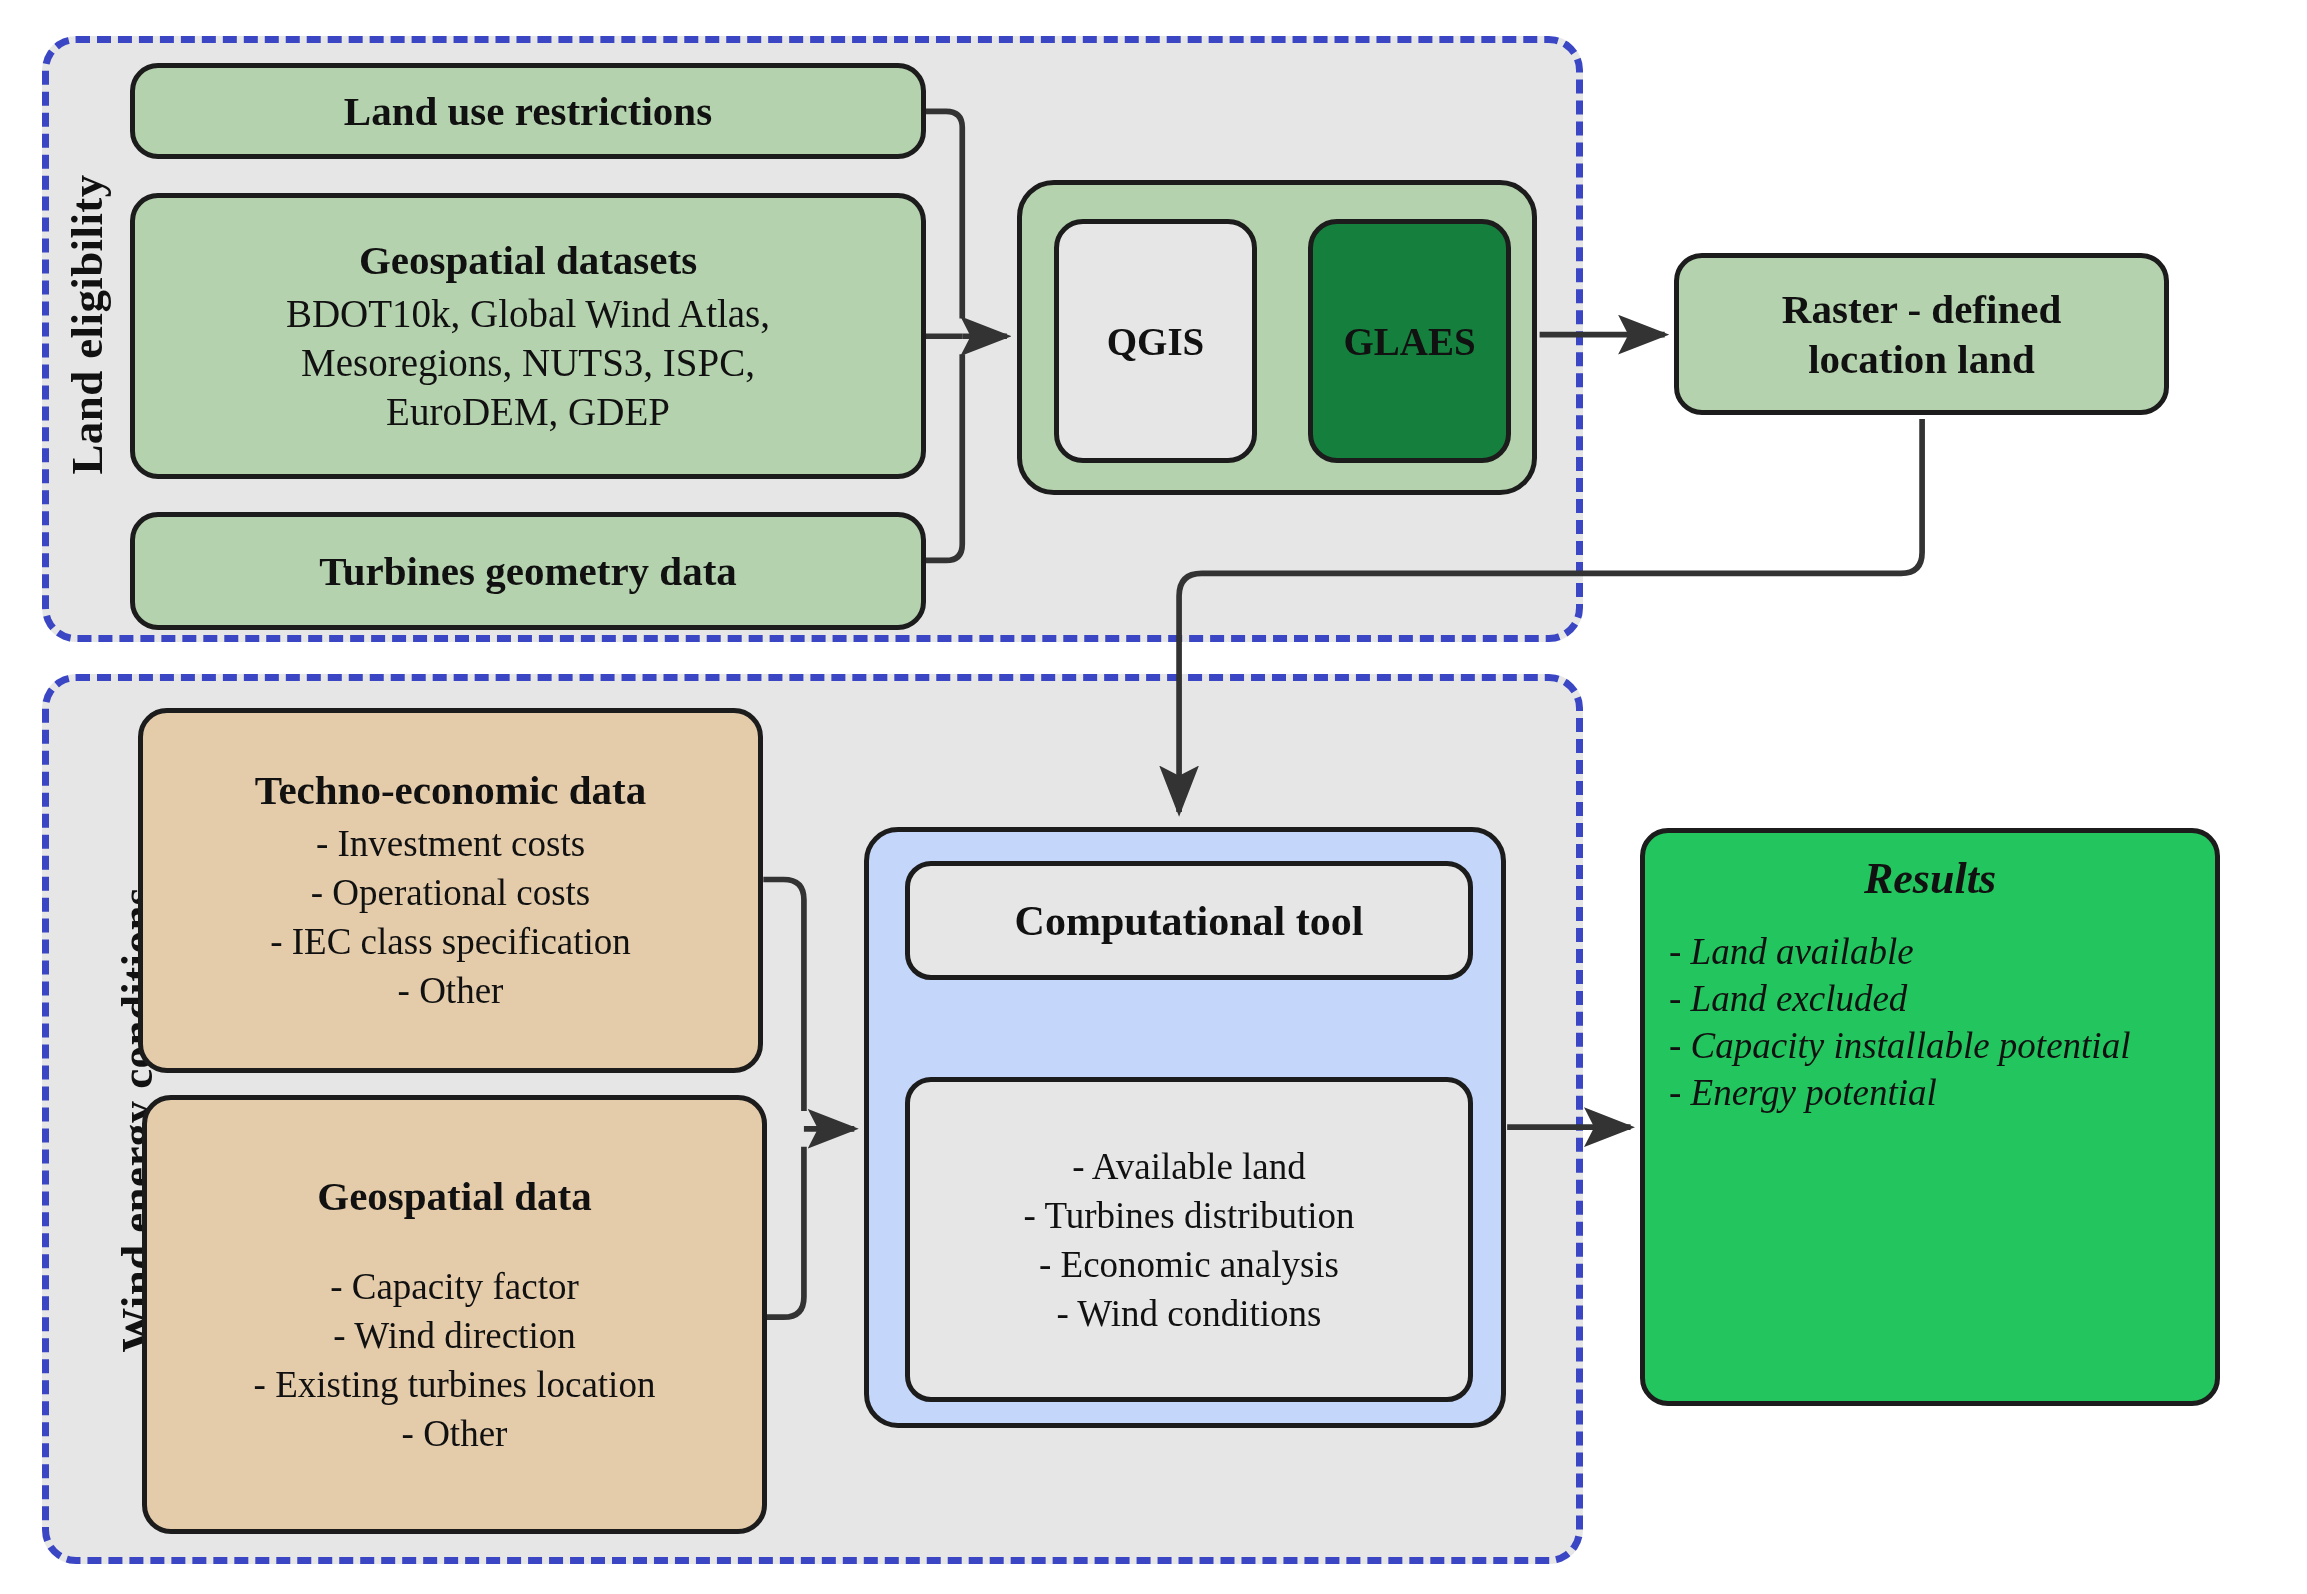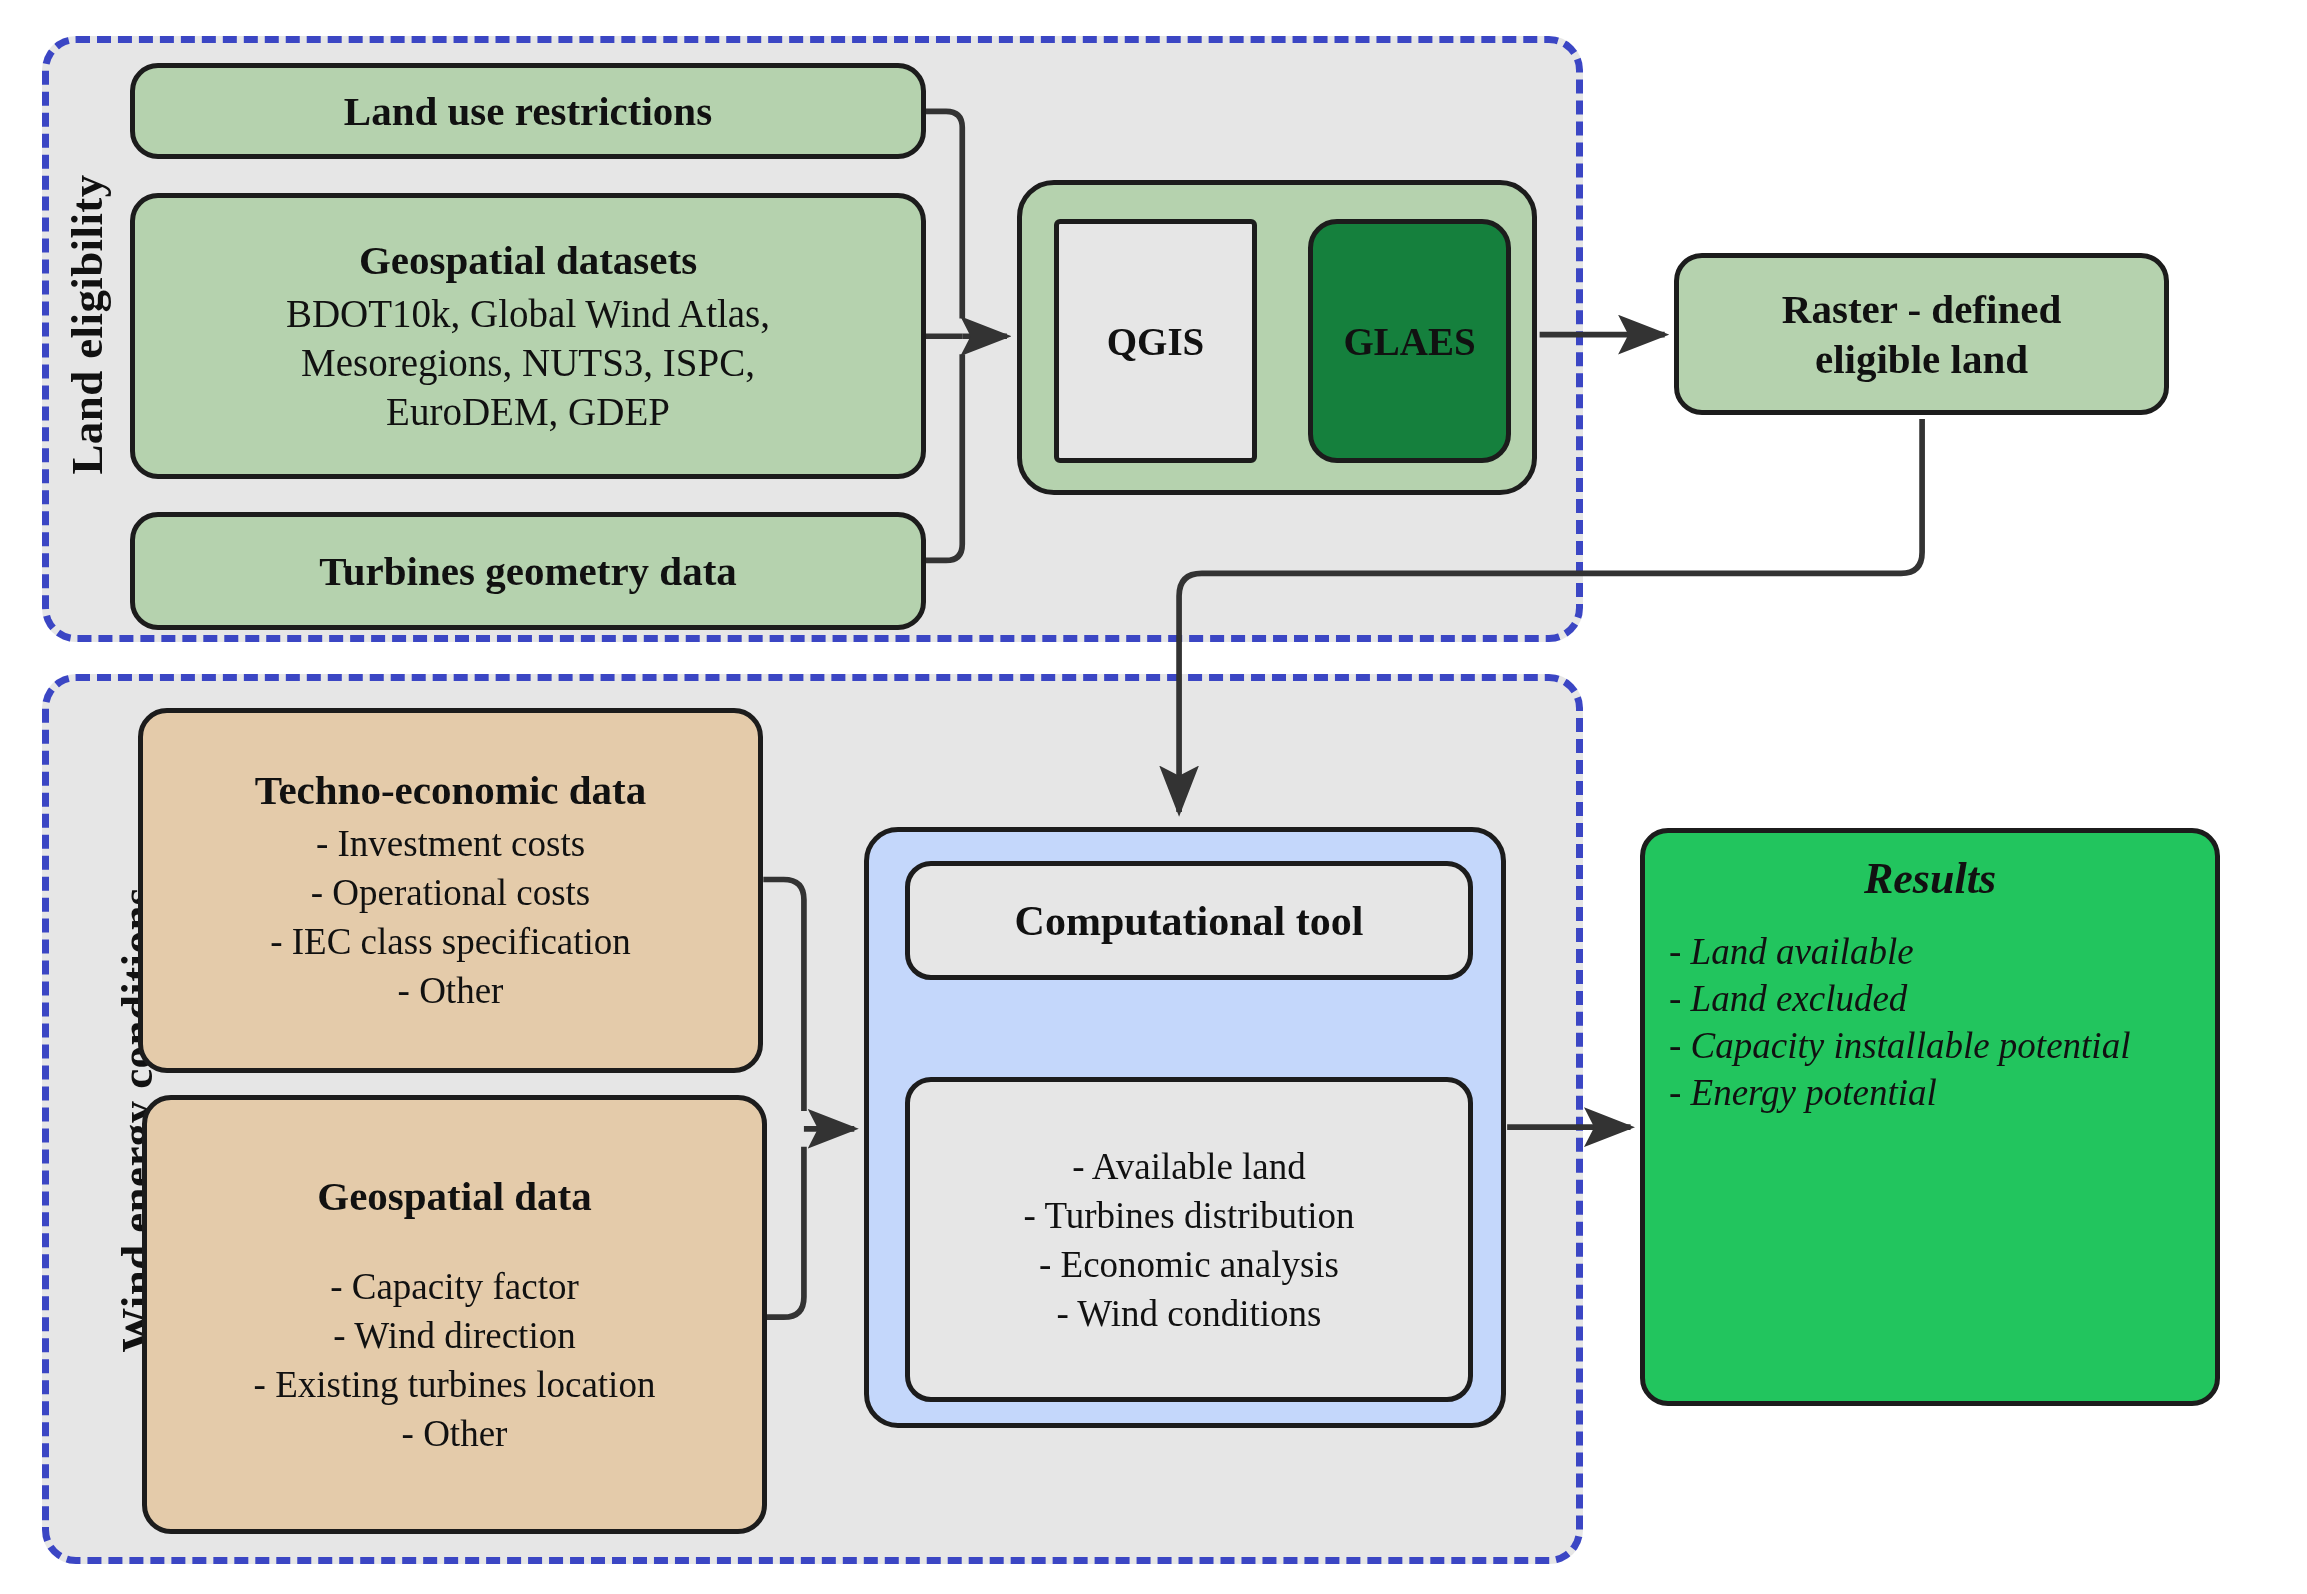--- a/index.html
+++ b/index.html
@@ -76,21 +76,21 @@
   }
 
   
   #node-software-container{
     left:1017px;top:180px;width:520px;height:315px;
     border-radius:37px;
     padding:0;
   }
   #node-qgis{
     position:absolute;left:32px;top:34px;width:203px;height:244px;
-    border:5.7px solid #1c1c1c;border-radius:6px;background:#e6e6e6;
+    border:5.7px solid #1c1c1c;border-radius:29px;background:#e6e6e6;
     box-sizing:border-box;display:flex;align-items:center;justify-content:center;
     font-size:39px;font-weight:bold;color:#111;
   }
   #node-glaes{
     position:absolute;left:286px;top:34px;width:203px;height:244px;
     border:5.7px solid #1c1c1c;border-radius:29px;background:#15803d;
     box-sizing:border-box;display:flex;align-items:center;justify-content:center;
     font-size:39px;font-weight:bold;color:#111;
   }
 
@@ -208,21 +208,21 @@
     <div id="node-qgis">
       <span>QGIS</span>
     </div>
     <div id="node-glaes">
       <span>GLAES</span>
     </div>
   </div>
 
   <div class="node green" id="node-raster">
     <div class="title">Raster - defined</div>
-    <div class="title">eligible land</div>
+    <div class="title">location land</div>
   </div>
 
   <div class="node orange" id="node-techno-economic">
     <div class="title">Techno-economic data</div>
     <div class="lines">
       <div>- Investment costs</div>
       <div>- Operational costs</div>
       <div>- IEC class specification</div>
       <div>- Other</div>
     </div>

